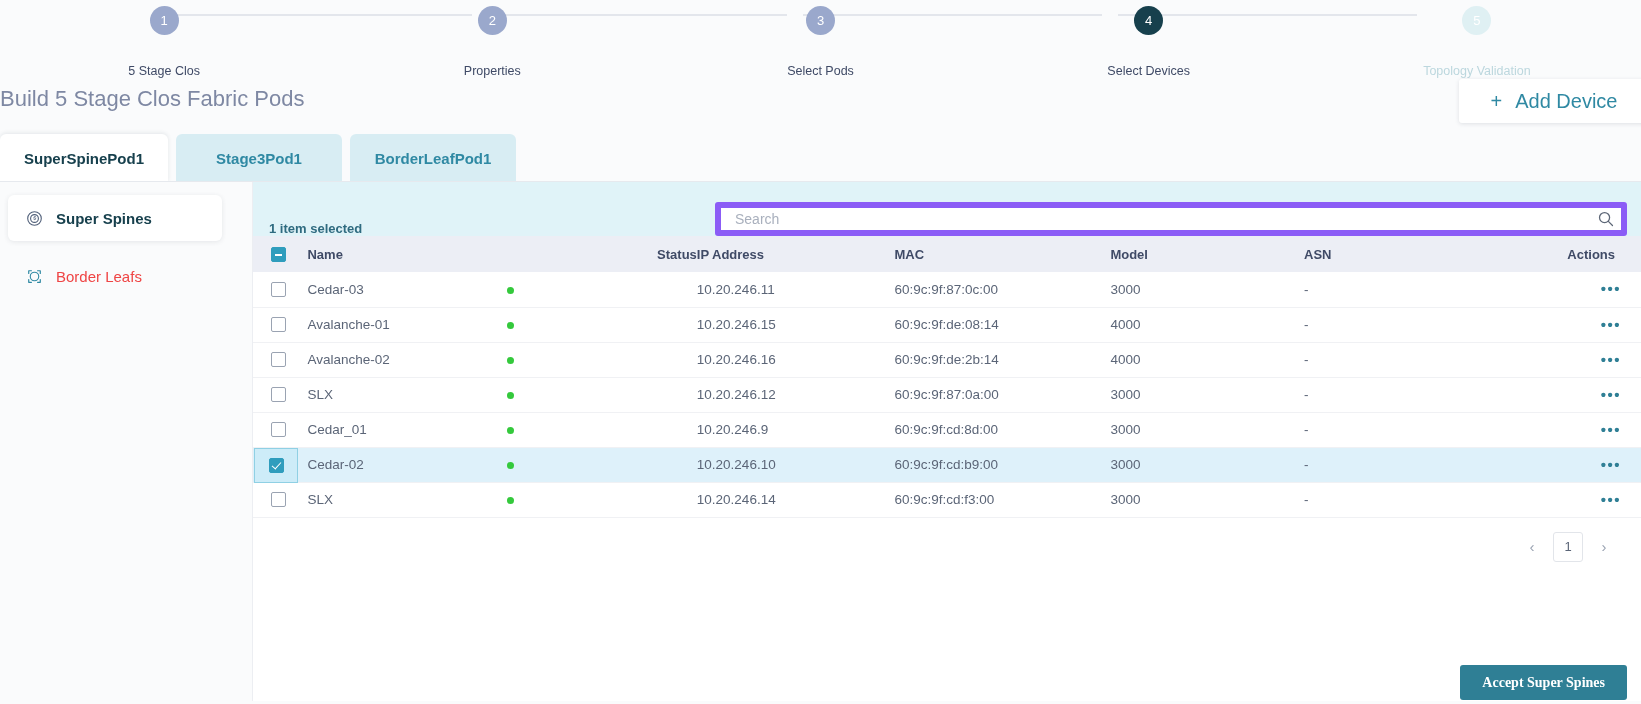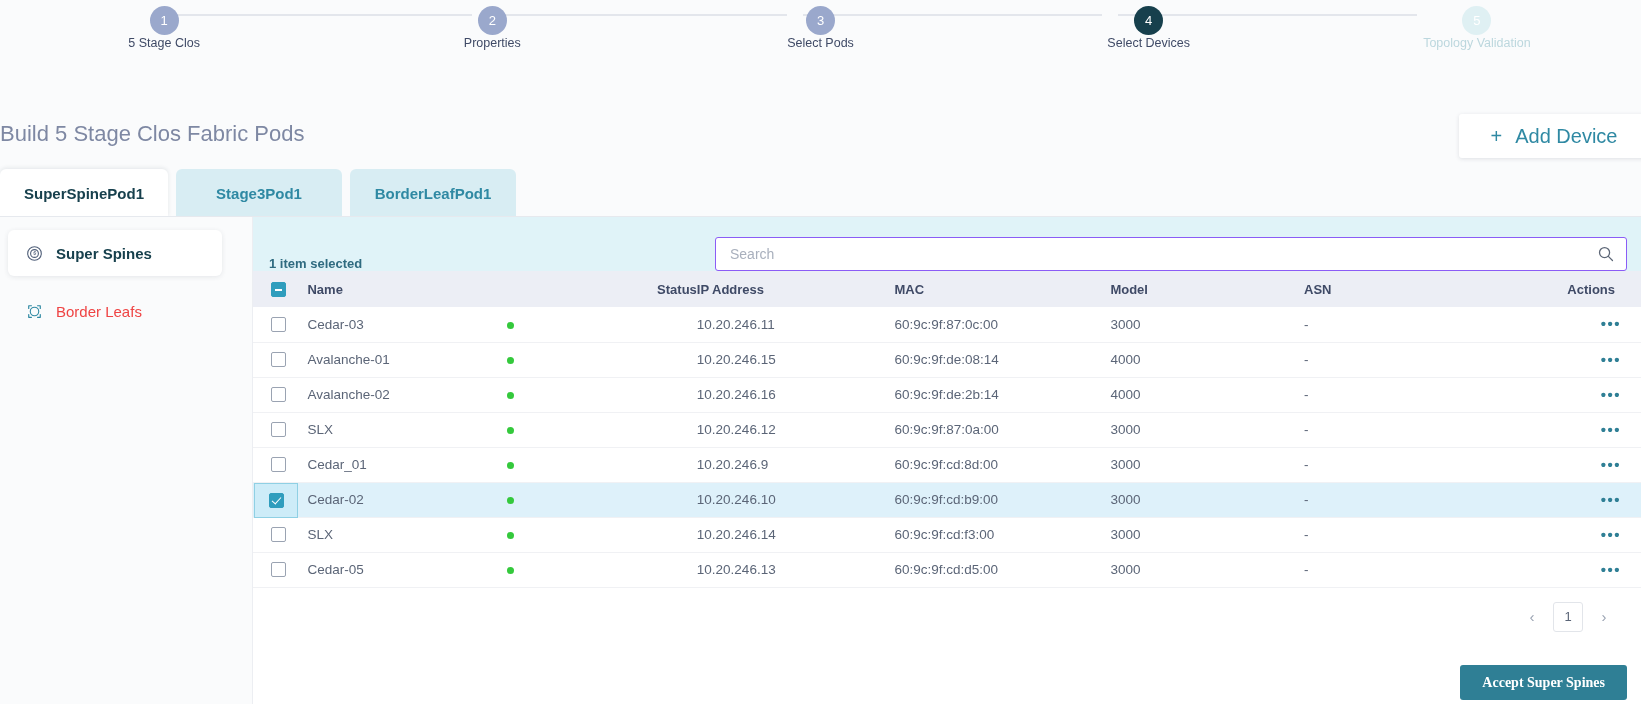--- a/index.html
+++ b/index.html
@@ -33,21 +33,21 @@
     display: flex; align-items: center; justify-content: center;
     font-size: 13px;
     color: #ffffff;
     position: relative;
     z-index: 3;
     background: #9aa8cc;
   }
   .step.active .step-circle { background: #17404d; }
   .step.disabled .step-circle { background: #dff0f3; color: #ffffff; }
   .step-label {
-    margin-top: 1px;
+    margin-top: 29px;
     font-size: 12.5px;
     color: #3f4a66;
     white-space: nowrap;
   }
   .step.disabled .step-label { color: #bcd7de; }
   .connector {
     position: absolute;
     top: 14px;
     height: 2px;
     background: #e3e6ec;
@@ -56,21 +56,20 @@
   .c1 { left: 172px; width: 300px; }
   .c2 { left: 487px; width: 300px; }
   .c3 { left: 803px; width: 299px; }
   .c4 { left: 1118px; width: 299px; }
 
   
   .title-row {
     position: relative;
     height: 52px;
     background: #fafbfc;
-    margin-top: 35px;
   }
   .page-title {
     position: absolute;
     left: 0px; top: 8px;
     font-size: 22px;
     color: #7e88a3;
     font-weight: 400;
   }
   .add-device-btn {
     position: absolute;
@@ -180,21 +179,21 @@
     font-weight: bold;
   }
   .search-wrap {
     position: absolute;
     left: 462px;
     right: 14px;
     height: 34px;
   }
   .search-input {
     width: 100%; height: 34px;
-    border: 1px solid #8b5cf6;
+    border: 6px solid #8b5cf6;
     border-radius: 3px;
     background: #ffffff;
     font-size: 14px;
     color: #49526a;
     padding: 0 40px 0 14px;
     font-family: "Liberation Sans", sans-serif;
     outline: none;
   }
   .search-input::placeholder { color: #a9b0bd; }
   .search-icon {
@@ -532,30 +531,20 @@
             <td class="chkcell"><span class="chk"></span></td>
             <td>SLX</td>
             <td><span class="dot"></span></td>
             <td>10.20.246.14</td>
             <td>60:9c:9f:cd:f3:00</td>
             <td>3000</td>
             <td>-</td>
             <td class="col-act"><span class="dots">•••</span></td>
           </tr>
 
-          <tr>
-            <td class="chkcell"><span class="chk"></span></td>
-            <td>Cedar-05</td>
-            <td><span class="dot"></span></td>
-            <td>10.20.246.13</td>
-            <td>60:9c:9f:cd:d5:00</td>
-            <td>3000</td>
-            <td>-</td>
-            <td class="col-act"><span class="dots">•••</span></td>
-          </tr>
 
         </tbody>
       </table>
 
       <div class="pager">
         <div class="pg-arrow">‹</div>
         <div class="pg-num">1</div>
         <div class="pg-arrow">›</div>
       </div>
 

